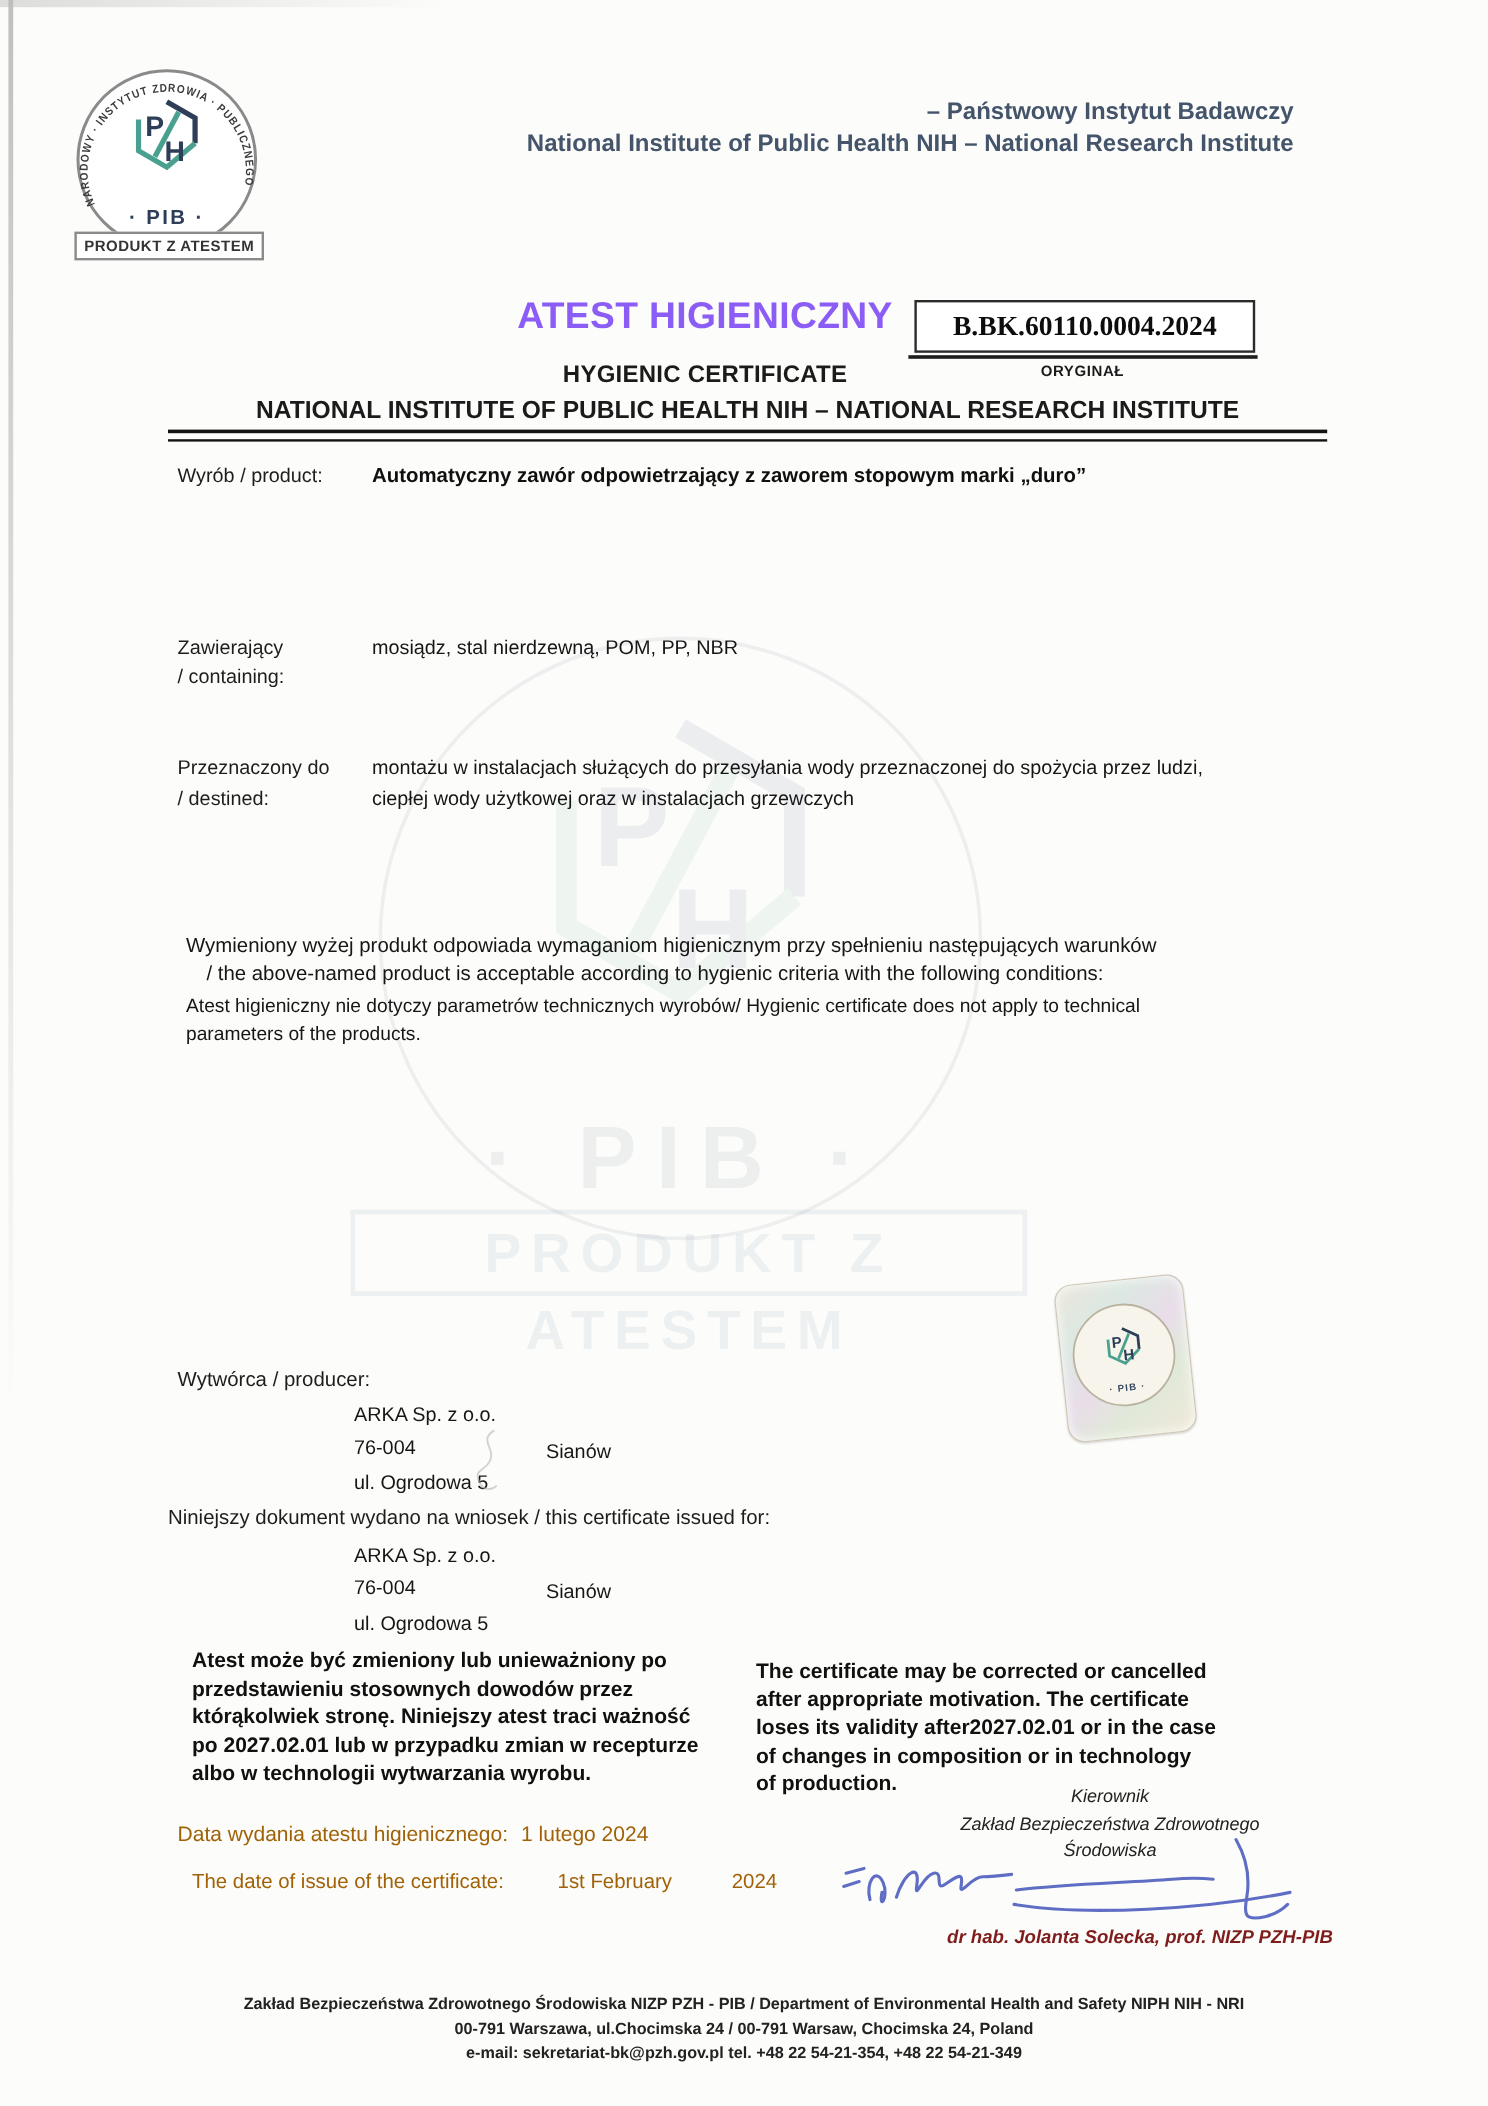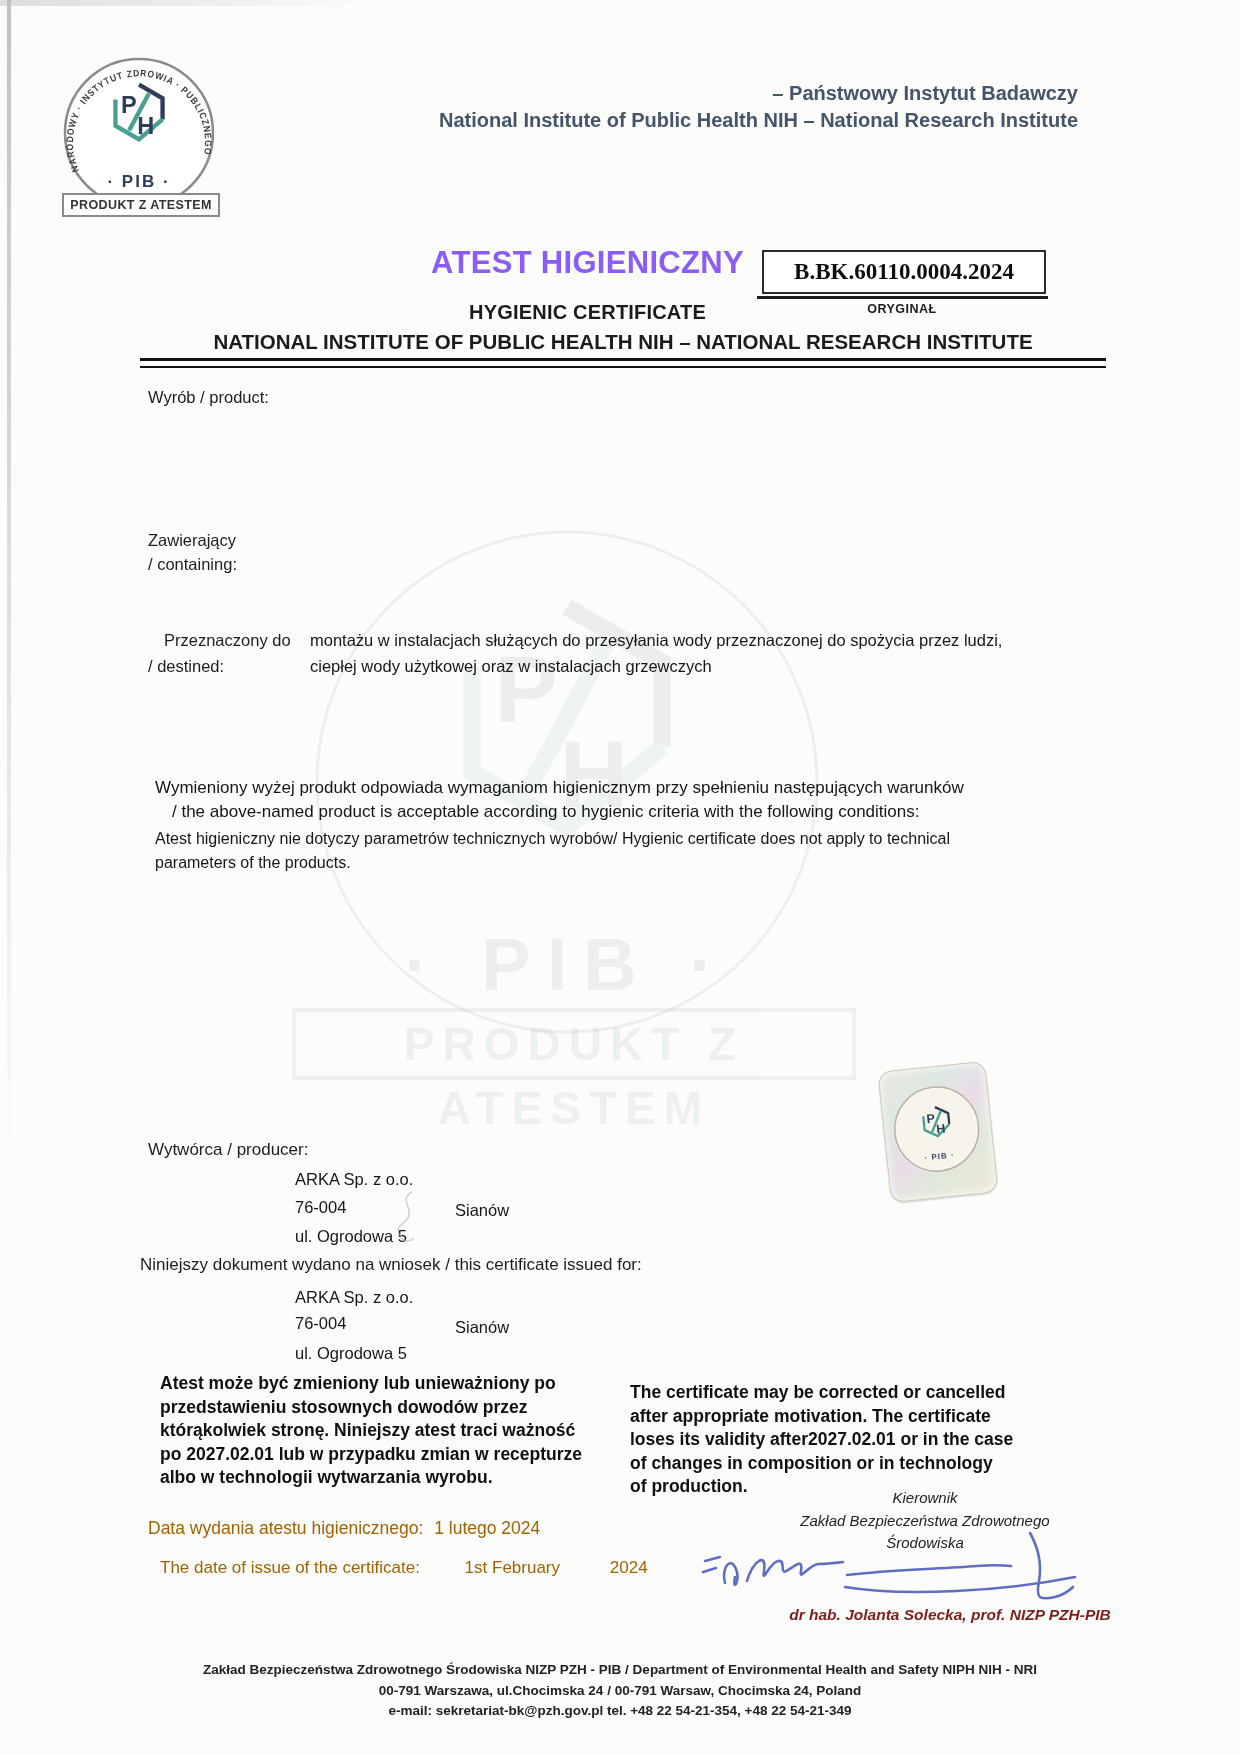--- a/index.html
+++ b/index.html
@@ -116,25 +116,27 @@
 
   <div class="abs title">ATEST HIGIENICZNY</div>
   <div class="abs numbox">B.BK.60110.0004.2024</div>
   <div class="abs numline"></div>
   <div class="abs orig">ORYGINAŁ</div>
   <div class="abs subtitle">HYGIENIC CERTIFICATE</div>
   <div class="abs instline">NATIONAL INSTITUTE OF PUBLIC HEALTH NIH – NATIONAL RESEARCH INSTITUTE</div>
   <div class="abs instrule"></div>
 
   <div class="abs lab" style="left:148px;top:388px">Wyrób / product:</div>
+  <div class="abs valb" style="left:310px;top:387px;width:780px">Automatyczny zawór odpowietrzający z zaworem stopowym marki „duro”</div>
 
   <div class="abs lab" style="left:148px;top:531px">Zawierający</div>
   <div class="abs lab" style="left:148px;top:555px">/ containing:</div>
-
-  <div class="abs lab" style="left:164px;top:631px">Przeznaczony do</div>
+  <div class="abs val" style="left:310px;top:531px;width:740px">mosiądz, stal nierdzewną, POM, PP, NBR</div>
+
+  <div class="abs lab" style="left:148px;top:631px">Przeznaczony do</div>
   <div class="abs lab" style="left:148px;top:657px">/ destined:</div>
   <div class="abs val" style="left:310px;top:631px;width:760px">montażu w instalacjach służących do przesyłania wody przeznaczonej do spożycia przez ludzi,</div>
   <div class="abs val" style="left:310px;top:657px;width:760px">ciepłej wody użytkowej oraz w instalacjach grzewczych</div>
 
   <div class="abs val" style="left:155px;top:778px;width:950px;font-size:17px">Wymieniony wyżej produkt odpowiada wymaganiom higienicznym przy spełnieniu następujących warunków</div>
   <div class="abs val" style="left:172px;top:802px;width:930px;font-size:17px">/ the above-named product is acceptable according to hygienic criteria with the following conditions:</div>
   <div class="abs val" style="left:155px;top:830px;width:900px;font-size:16px">Atest higieniczny nie dotyczy parametrów technicznych wyrobów/ Hygienic certificate does not apply to technical</div>
   <div class="abs val" style="left:155px;top:854px;width:900px;font-size:16px">parameters of the products.</div>
 
   <div class="abs lab" style="left:148px;top:1140px;font-size:17px">Wytwórca / producer:</div>

